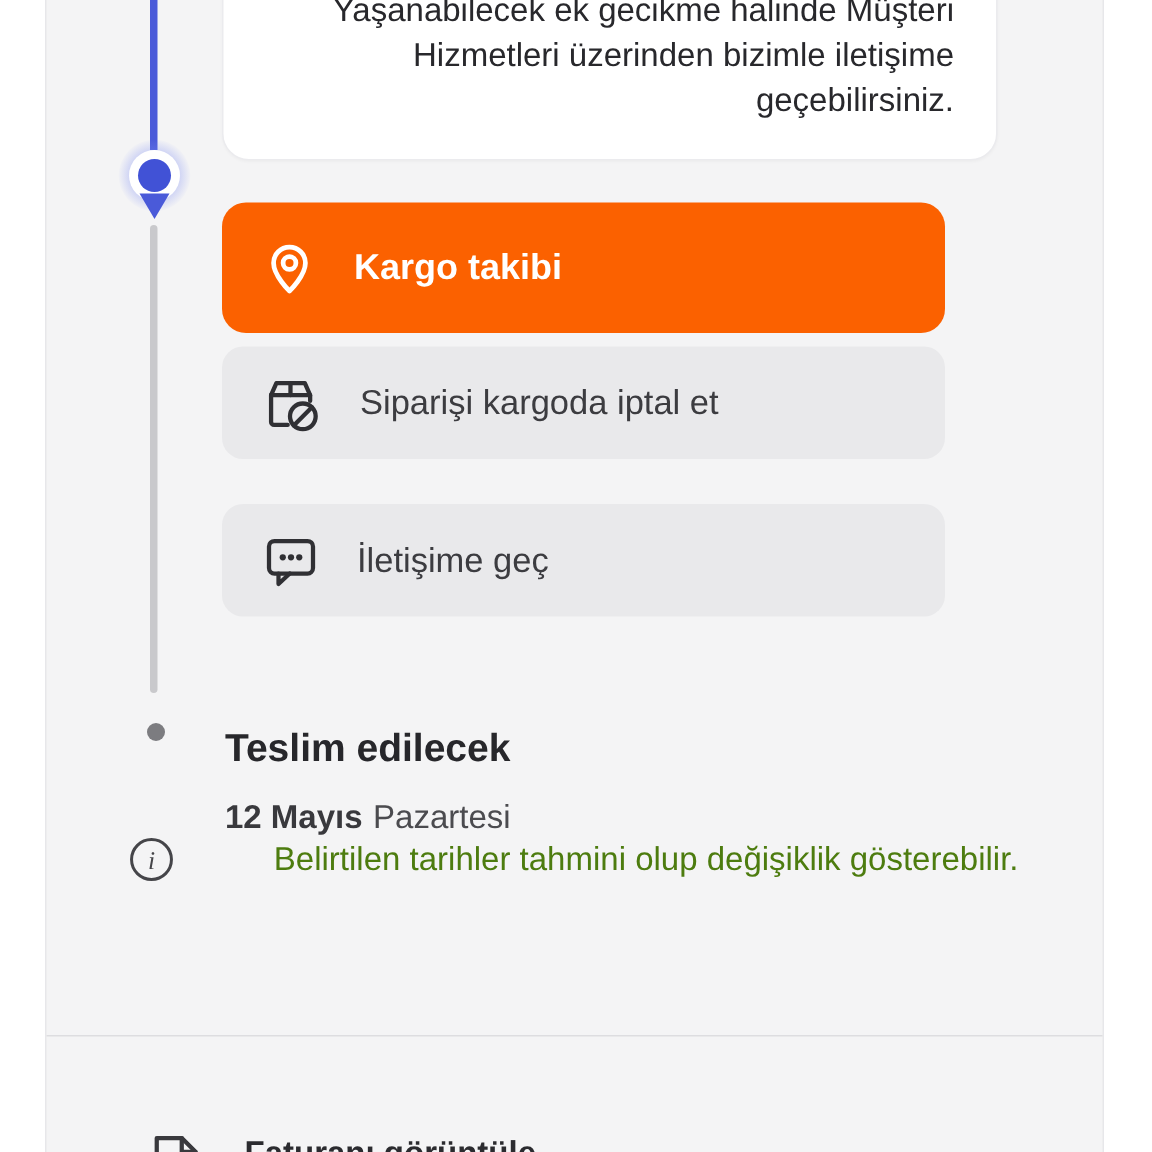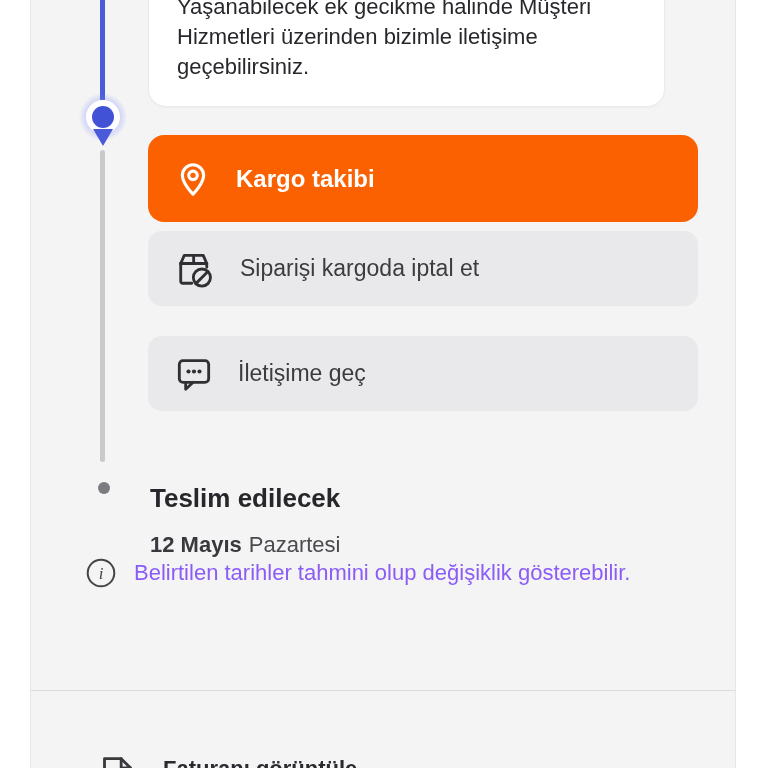--- a/index.html
+++ b/index.html
@@ -1,18 +1,18 @@
 <!DOCTYPE html>
 <html><head>
 <meta charset="utf-8">
 <style>
   html,body{margin:0;padding:0;background:#fff;}
   #app{
     position:relative;width:768px;height:768px;overflow:hidden;
-    background:#ffffff;font-family:"Liberation Sans",sans-serif;
+    background:#ffffff;font-family:"Liberation Sans",sans-serif;text-align:right;
     -webkit-font-smoothing:antialiased;
   }
   .content-col{
     position:absolute;left:30px;top:0;width:706px;height:768px;
     background:#f4f4f5;border-left:1px solid #e7e7ea;border-right:1px solid #e7e7ea;
     box-sizing:border-box;
   }
   
   .tl-line-active{position:absolute;left:100px;top:0;width:5px;height:100px;background:#4a5ad9;}
   .tl-glow{position:absolute;left:79px;top:93px;width:48px;height:48px;border-radius:50%;
@@ -26,39 +26,39 @@
   
   .notice-card{
     position:absolute;left:148px;top:-34px;width:517px;box-sizing:border-box;
     background:#ffffff;border:1px solid #ebebee;border-radius:18px;
     padding:25px 28px 24px 28px;
     font-size:22px;line-height:30px;color:#28282c;
     box-shadow:0 1px 2px rgba(0,0,0,.03);
   }
   
   .btn{
-    position:absolute;left:148px;width:550px;box-sizing:border-box;
+    position:absolute;left:148px;width:482px;box-sizing:border-box;
     display:flex;align-items:center;padding-left:26px;gap:24px;cursor:pointer;
   }
   .btn-track{top:135px;height:87px;border-radius:16px;background:#fb6100;}
   .btn-track .btn-label{font-size:24px;font-weight:700;color:#ffffff;}
   .btn-gray{background:#e9e9eb;}
   .btn-cancel{top:231px;height:75px;border-radius:14px;}
   .btn-contact{top:336px;height:75px;border-radius:14px;}
   .btn-gray .btn-label{font-size:23px;font-weight:400;color:#3c3c40;}
   .btn svg{flex:0 0 auto;display:block;}
   
   .delivery-title{position:absolute;left:150px;top:483px;font-size:26px;font-weight:700;color:#27272b;}
   .delivery-date-row{position:absolute;left:150px;top:532px;font-size:22px;color:#4b4b4f;}
   .delivery-date-row .d-date{font-weight:700;color:#39393d;}
   .delivery-date-row .d-day{font-weight:400;margin-left:7px;color:#4b4b4f;}
   
   .info-icon{position:absolute;left:85px;top:557px;}
   .disclaimer{position:absolute;left:134px;top:556px;width:545px;
-    font-size:22px;line-height:34px;color:#8b5cf6;}
+    font-size:22px;line-height:34px;color:#4d7c0f;}
   
   .divider{position:absolute;left:31px;top:690px;width:704px;height:1px;background:#dddde0;}
   .invoice-row{position:absolute;left:97px;top:752px;display:flex;align-items:flex-start;gap:26px;cursor:pointer;}
   .invoice-label{font-size:22px;font-weight:700;color:#2b2b2f;padding-top:4px;}
 </style>
 </head>
 <body>
 
 <div id="app">
   <div class="content-col"></div>

